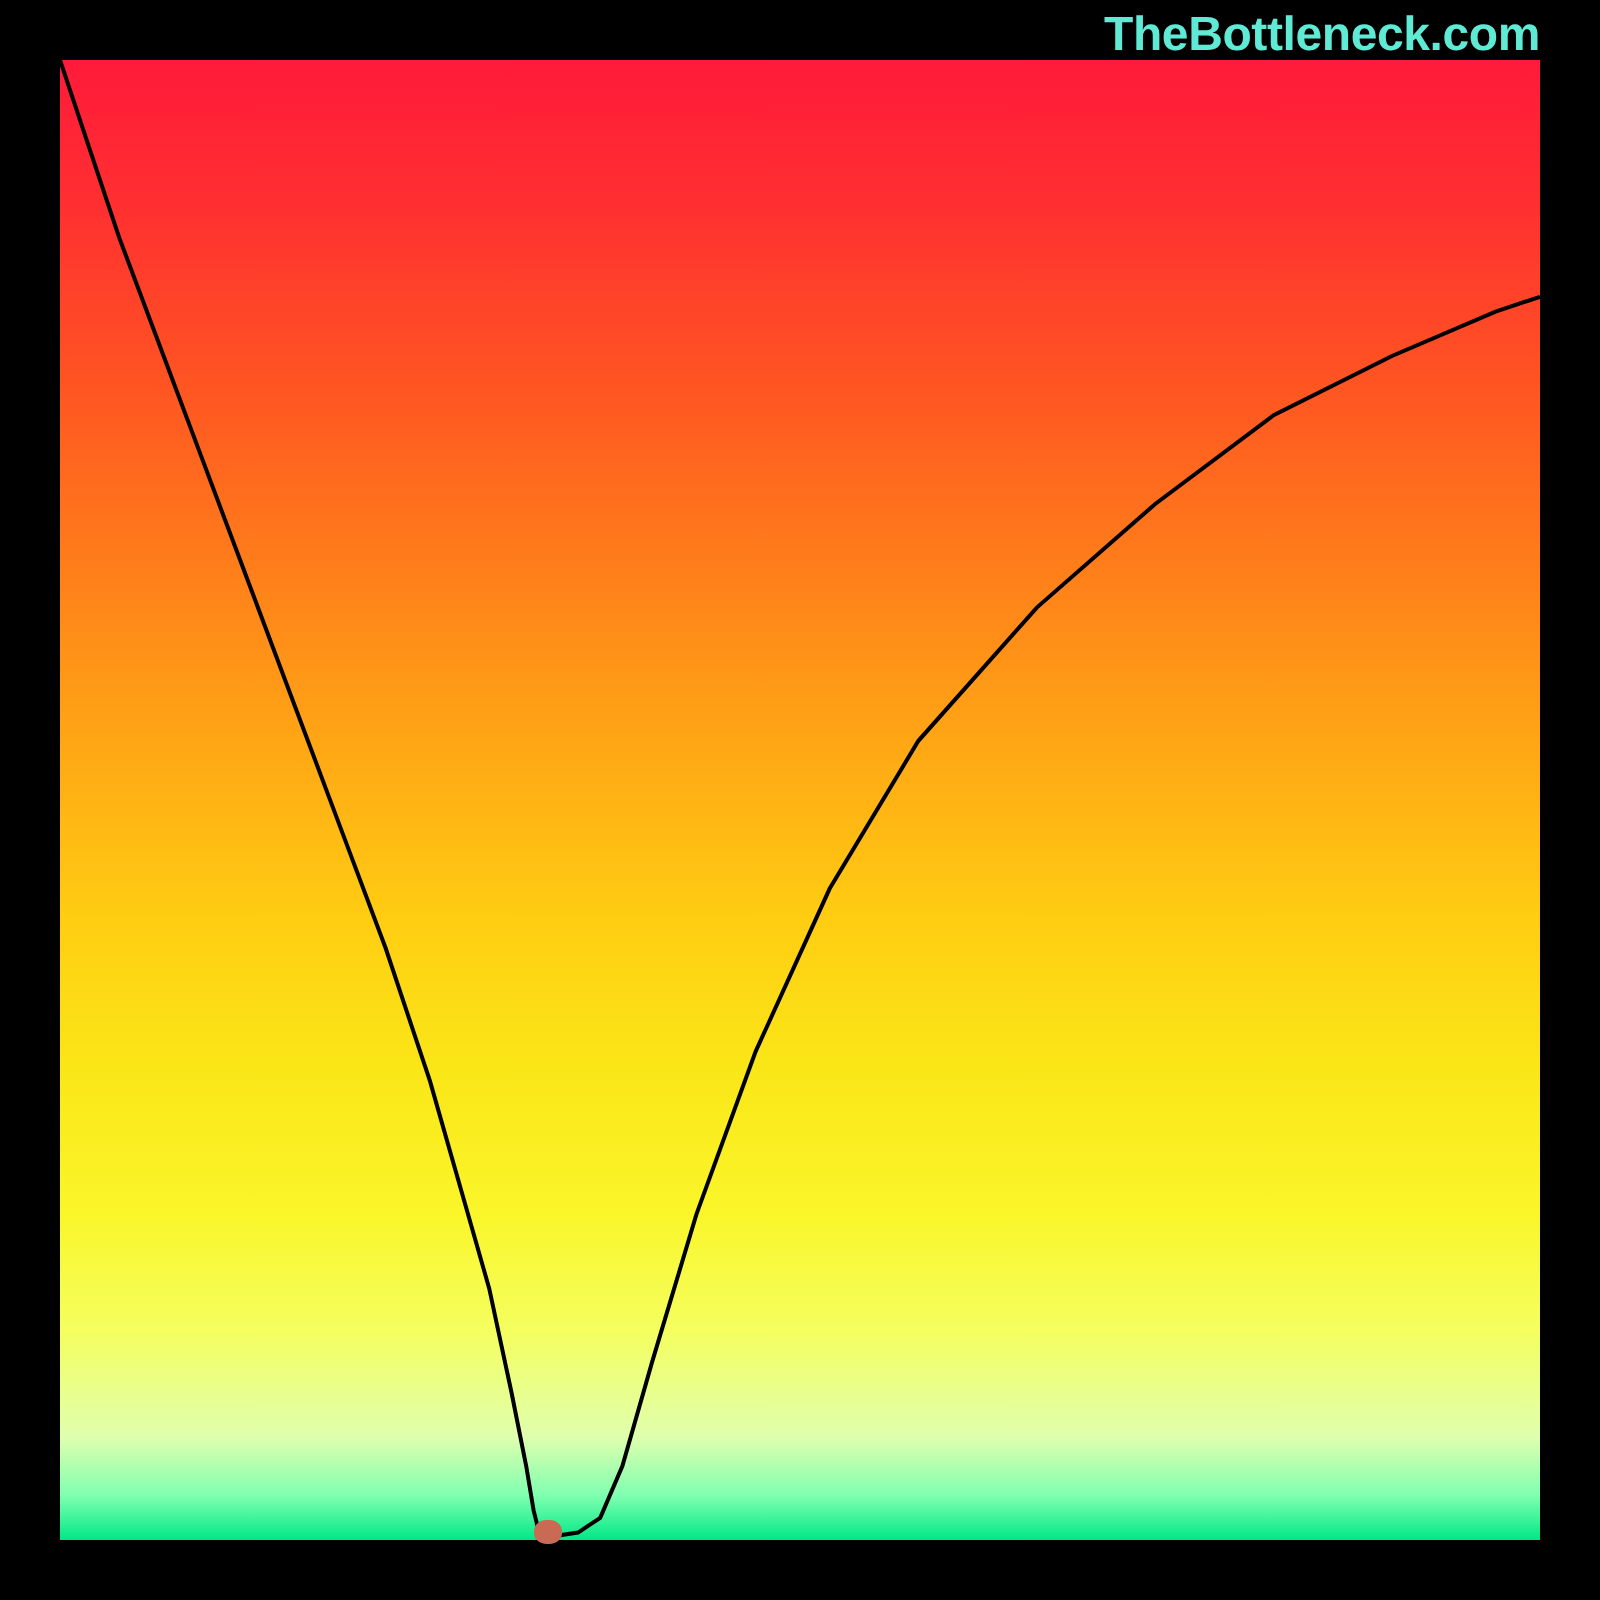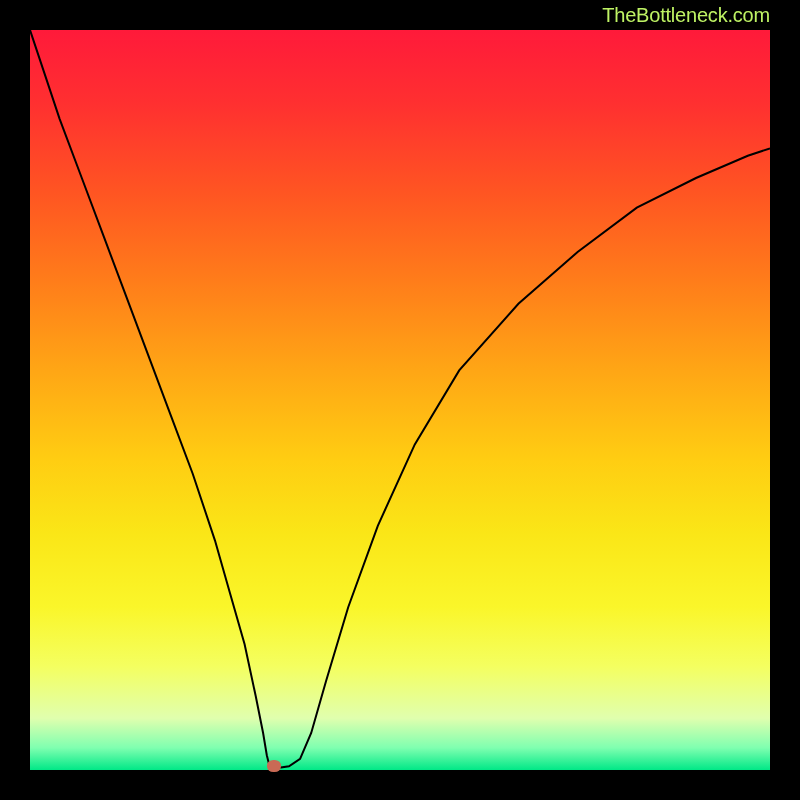--- a/index.html
+++ b/index.html
@@ -33,23 +33,23 @@
   .curve-svg {
     position: absolute;
     left: 0; top: 0;
     width: 100%; height: 100%;
   }
   
   .attribution {
     position: absolute;
     top: 4px;
     right: 30px;
-    color: #bef264;
-    font-size: 20px;
-    font-weight: 400;
+    color: #5eead4;
+    font-size: 24px;
+    font-weight: 700;
     letter-spacing: -0.2px;
   }
   
   .marker {
     position: absolute;
     width: 14px;
     height: 12px;
     background: #c96a55;
     border-radius: 45%;
     transform: translate(-50%, -50%);

